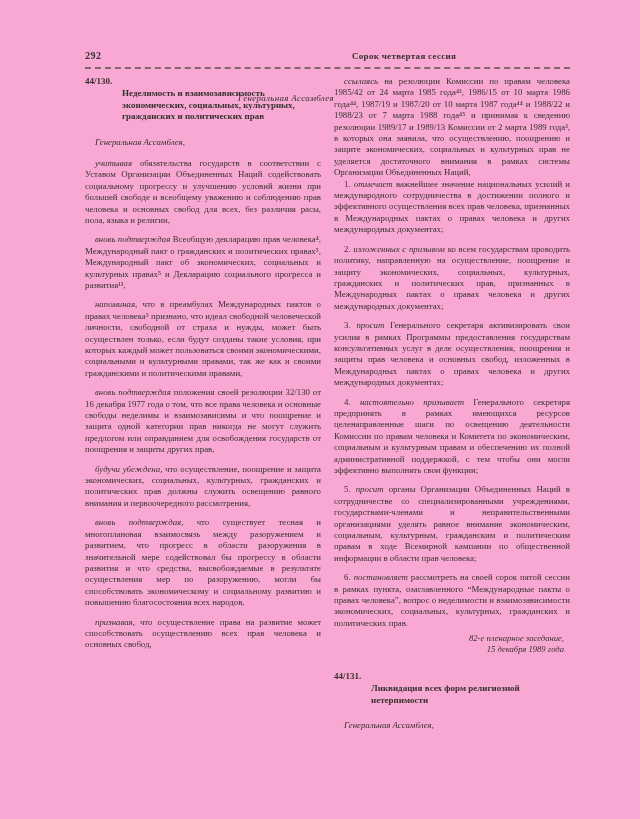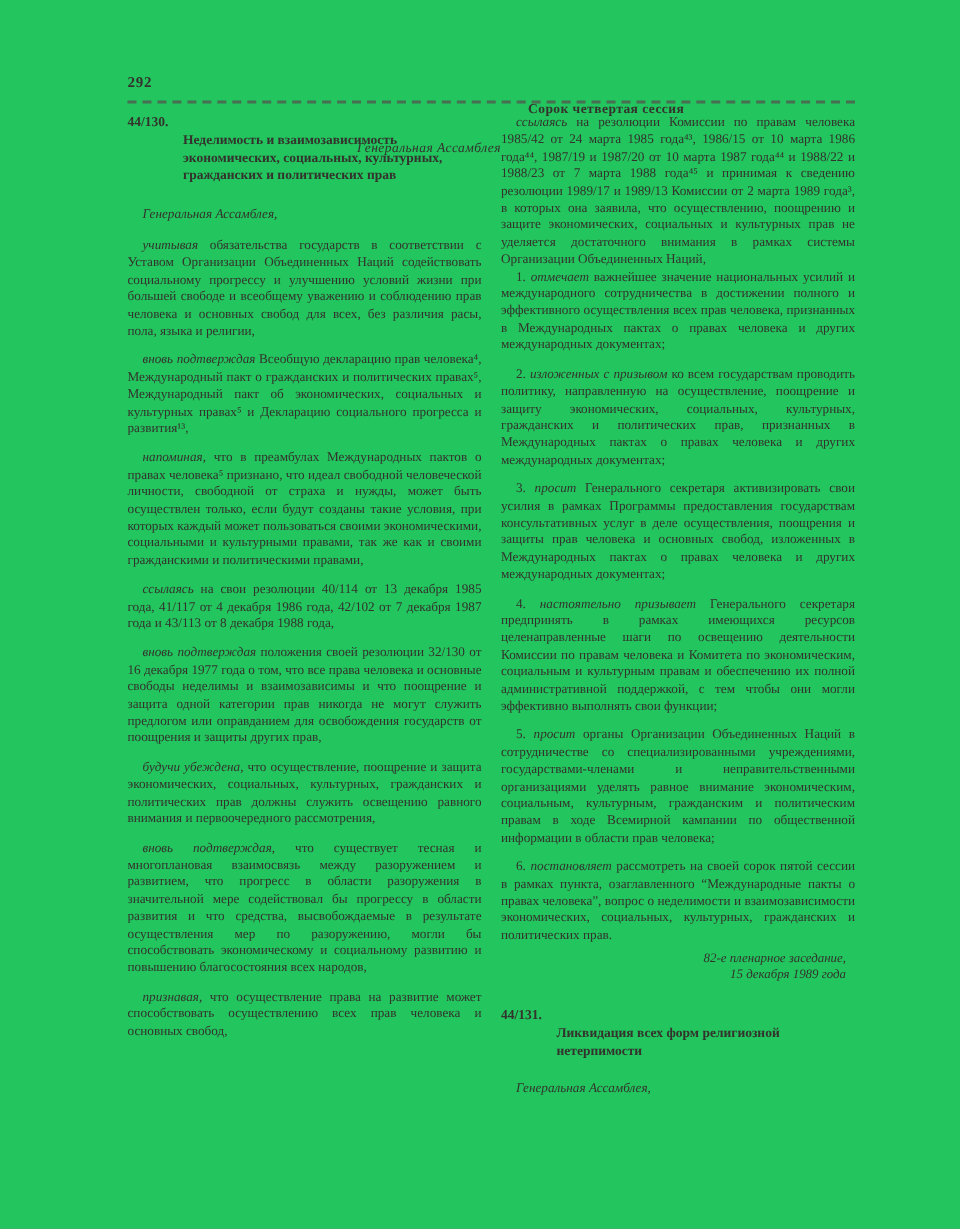--- a/index.html
+++ b/index.html
@@ -4,35 +4,35 @@
 <style>
   html,body{margin:0;padding:0;}
   body{
     background:#888;
     font-family:"Liberation Serif","DejaVu Serif",serif;
   }
   .page{
     position:relative;
     width:640px;height:819px;
     margin:0 auto;
-    background:#22c55e;
+    background:#f9a8d4;
     color:#34322d;
     overflow:hidden;
   }
   
   .pagenum{
     position:absolute;top:50px;left:85px;
     font-size:10px;font-weight:bold;letter-spacing:.5px;
   }
   .hdr-left{
     position:absolute;top:51px;left:238px;
     font-size:9px;font-style:italic;letter-spacing:.3px;margin-top:42px;
   }
   .hdr-right{
-    position:absolute;top:67px;left:352px;
+    position:absolute;top:51px;left:352px;
     font-size:9px;font-weight:bold;letter-spacing:.3px;
   }
   .hdr-rule{
     position:absolute;top:67px;left:85px;right:70px;
     border-top:2px dashed #55534e;
     opacity:.75;
   }
   
   .content{
     position:absolute;top:76px;left:85px;right:70px;bottom:10px;
@@ -88,21 +88,20 @@
       <div class="salutation">Генеральная Ассамблея,</div>
 
       <div>
 
           <p class="para"><span class="lead">учитывая</span> <span>обязательства государств в соответствии с Уставом Организации Объединенных Наций содействовать социальному прогрессу и улучшению условий жизни при большей свободе и всеобщему уважению и соблюдению прав человека и основных свобод для всех, без различия расы, пола, языка и религии,</span></p>
 
           <p class="para"><span class="lead">вновь подтверждая</span> <span>Всеобщую декларацию прав человека⁴, Международный пакт о гражданских и политических правах⁵, Международный пакт об экономических, социальных и культурных правах⁵ и Декларацию социального прогресса и развития¹³,</span></p>
 
           <p class="para"><span class="lead">напоминая,</span> <span>что в преамбулах Международных пактов о правах человека⁵ признано, что идеал свободной человеческой личности, свободной от страха и нужды, может быть осуществлен только, если будут созданы такие условия, при которых каждый может пользоваться своими экономическими, социальными и культурными правами, так же как и своими гражданскими и политическими правами,</span></p>
 
-          <p class="para"><span class="lead">ссылаясь</span> <span>на свои резолюции 40/114 от 13 декабря 1985 года, 41/117 от 4 декабря 1986 года, 42/102 от 7 декабря 1987 года и 43/113 от 8 декабря 1988 года,</span></p>
 
           <p class="para"><span class="lead">вновь подтверждая</span> <span>положения своей резолюции 32/130 от 16 декабря 1977 года о том, что все права человека и основные свободы неделимы и взаимозависимы и что поощрение и защита одной категории прав никогда не могут служить предлогом или оправданием для освобождения государств от поощрения и защиты других прав,</span></p>
 
           <p class="para"><span class="lead">будучи убеждена,</span> <span>что осуществление, поощрение и защита экономических, социальных, культурных, гражданских и политических прав должны служить освещению равного внимания и первоочередного рассмотрения,</span></p>
 
 
           <p class="para"><span class="lead">вновь подтверждая,</span> <span>что существует тесная и многоплановая взаимосвязь между разоружением и развитием, что прогресс в области разоружения в значительной мере содействовал бы прогрессу в области развития и что средства, высвобождаемые в результате осуществления мер по разоружению, могли бы способствовать экономическому и социальному развитию и повышению благосостояния всех народов,</span></p>
 
           <p class="para"><span class="lead">признавая,</span> <span>что осуществление права на развитие может способствовать осуществлению всех прав человека и основных свобод,</span></p>
         </div>

